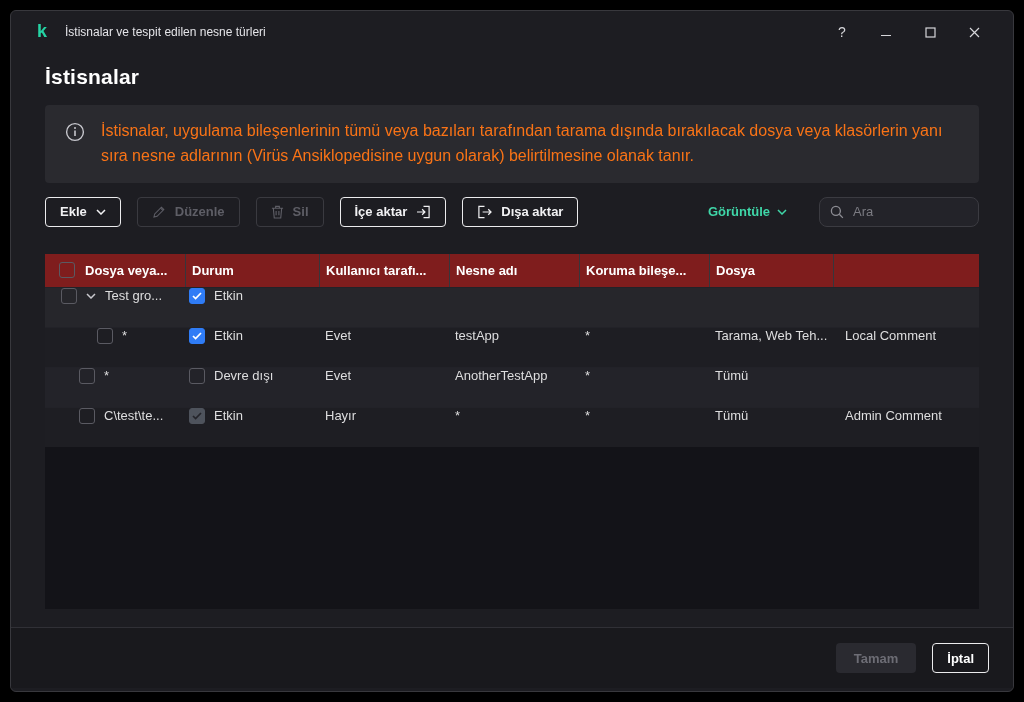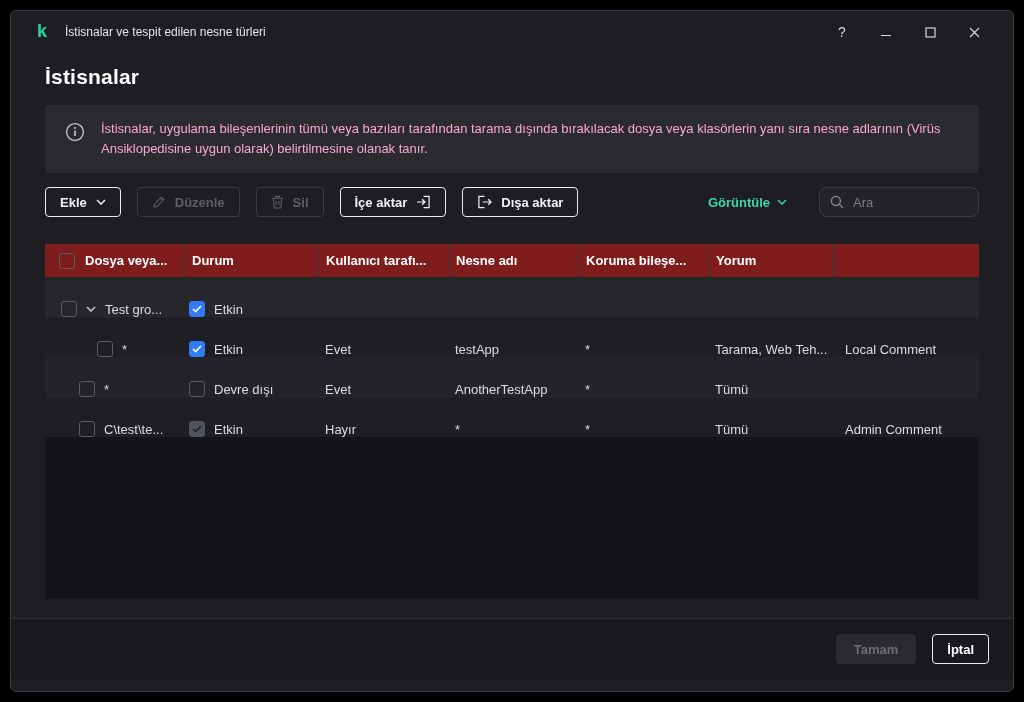--- a/index.html
+++ b/index.html
@@ -28,21 +28,21 @@
     width: 30px; height: 28px; display: flex; align-items: center; justify-content: center;
     color: #d6d6da; font-size: 14px; cursor: pointer; background: transparent; border: none;
   }
   
   .page-title { margin: 12px 0 0 34px; font-size: 21px; font-weight: 700; color: #ffffff; letter-spacing: .2px; }
   .banner {
     margin: 16px 34px 0; background: #2a2a2f; border-radius: 4px;
     padding: 14px 20px; display: flex; gap: 16px; align-items: flex-start;
   }
   .banner .info-ic { flex: none; margin-top: 3px; color: #c6c6cc; }
-  .banner-text { font-size: 13px; line-height: 1.55; color: #f9a8d4; max-width: 880px; }
+  .banner-text { font-size: 16px; line-height: 1.55; color: #f97316; max-width: 880px; }
   
   .toolbar { margin: 13px 34px 0; display: flex; align-items: center; gap: 16px; height: 32px; }
   .btn {
     display: inline-flex; align-items: center; gap: 9px; height: 30px; padding: 0 14px;
     background: transparent; border: 1px solid #ececee; border-radius: 4px;
     color: #f2f2f4; font-size: 13px; font-weight: 600; cursor: pointer; white-space: nowrap;
   }
   .btn.disabled { border-color: #3a3a40; color: #5e5e66; cursor: default; }
   .btn svg { display: block; }
   .view-link {
@@ -60,21 +60,21 @@
   
   .table { margin: 26px 34px 0; height: 355px; background: #131318; display: flex; flex-direction: column; }
   .thead { display: flex; align-items: stretch; height: 33px; background: #7f1d1d; color: #ffffff; font-size: 13px; font-weight: 700; }
   .th { display: flex; align-items: center; padding-left: 6px; }
   .th.sep { border-left: 1px solid #36363c; }
   .th-check { width: 40px; padding-left: 14px; }
   .th-file { width: 100px; padding-left: 0; }
   .w-durum { width: 134px; } .w-user { width: 130px; } .w-obj { width: 130px; }
   .w-hash { width: 130px; } .w-prot { width: 130px; } .w-com { width: 124px; }
   .th-fill { flex: 1; }
-  .tr { display: flex; align-items: flex-end; height: 40px; font-size: 13px; color: #dededf; border-top: 1px solid #222228; }
+  .tr { display: flex; align-items: flex-start; height: 40px; font-size: 13px; color: #dededf; border-top: 1px solid #222228; }
   .tr.group { background: #26262b; }
   .tr.odd   { background: #1e1e23; }
   .tr.even  { background: #232329; }
   .td-main { width: 140px; display: flex; align-items: center; flex: none; }
   .td-main.lvl-group { padding-left: 16px; }
   .td-main.lvl-top   { padding-left: 34px; }
   .td-main.lvl-child { padding-left: 52px; }
   .td { flex: none; padding-left: 6px; white-space: nowrap; overflow: hidden; }
   .td-durum { display: flex; align-items: center; gap: 9px; padding-left: 4px; }
   .chev { display: inline-flex; margin-left: 9px; color: #c9c9ce; cursor: pointer; }
@@ -85,21 +85,21 @@
     width: 16px; height: 16px; flex: none; border-radius: 3px;
     border: 1px solid #5a5a62; background: transparent; cursor: pointer;
     display: inline-flex; align-items: center; justify-content: center;
   }
   .cb.checked { background: #2f7cf6; border-color: #2f7cf6; }
   .cb.checked-disabled { background: #4e535c; border-color: #4e535c; }
   .cb.checked-disabled svg path { stroke: #24242a; }
   .tfill { flex: 1; }
   
   .footer {
-    position: absolute; left: 0; right: 0; bottom: 12px; height: 61px;
+    position: absolute; left: 0; right: 0; bottom: 3px; height: 61px;
     background: #19191d; border-top: 1px solid #303036;
     display: flex; align-items: center; justify-content: flex-end; gap: 16px; padding: 0 24px;
   }
   .btn-ok {
     height: 30px; padding: 0 18px; background: #2a2a30; border: none; border-radius: 4px;
     color: #6d6d75; font-size: 13px; font-weight: 600; font-family: inherit; cursor: default;
   }
   .btn-cancel {
     height: 30px; padding: 0 14px; background: transparent; border: 1px solid #ececee; border-radius: 4px;
     color: #ffffff; font-size: 13px; font-weight: 700; font-family: inherit; cursor: pointer;
@@ -199,21 +199,21 @@
   <div class="table">
     <div class="thead">
       <div class="th th-check">
         <span class="cb"></span>
       </div>
       <div class="th th-file">Dosya veya...</div>
       <div class="th sep w-durum">Durum</div>
       <div class="th sep w-user">Kullanıcı tarafı...</div>
       <div class="th sep w-obj">Nesne adı</div>
       <div class="th sep w-prot">Koruma bileşe...</div>
-      <div class="th sep w-com">Yorum</div>
+      <div class="th sep w-com">Dosya</div>
       <div class="th sep th-fill"></div>
     </div>
 
     <div class="tr group">
       <div class="td-main lvl-group">
         <span class="cb"></span>
         <span class="chev">
           <svg width="10" height="6" viewBox="0 0 10 6">
               <path d="M1 1l4 4 4-4" fill="none" stroke="currentColor" stroke-width="1.5"></path>
             </svg>

